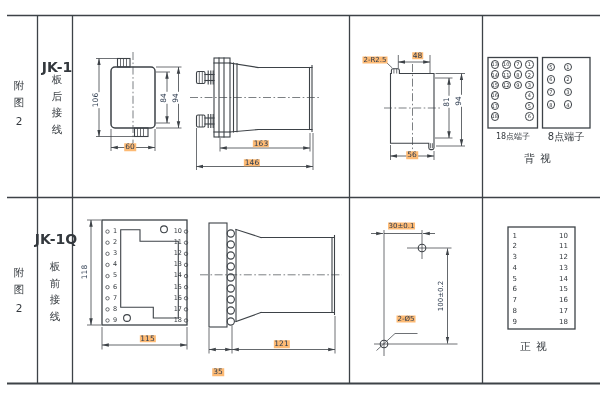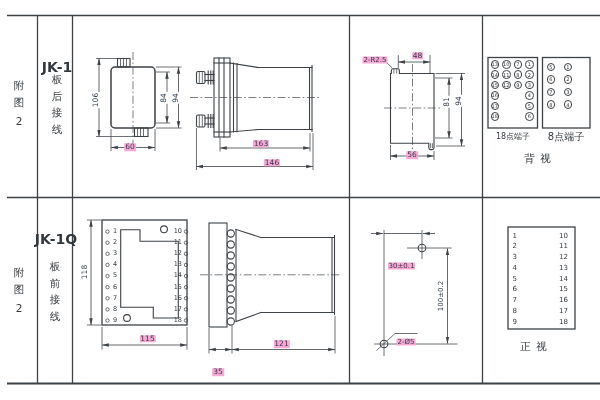--- a/index.html
+++ b/index.html
@@ -8,21 +8,21 @@
   svg{position:absolute;left:0;top:0;}
   .ln{stroke:var(--line);fill:none;stroke-width:1.1;stroke-linecap:square;}
   .ln2{stroke:var(--line);fill:none;stroke-width:1.5;stroke-linecap:square;}
   .thin{stroke:var(--line);fill:none;stroke-width:0.75;}
   .grid{stroke:var(--line);fill:none;stroke-width:1.3;}
   .gridb{stroke:var(--line);fill:none;stroke-width:1.9;}
   .cl{stroke:var(--line);fill:none;stroke-width:0.8;stroke-dasharray:8 2.5 1.6 2.5;opacity:.85;}
   .dim{stroke:var(--line);fill:none;stroke-width:0.8;}
   .arfill{fill:var(--line);}
   .t{position:absolute;color:var(--dimc);font-size:7.5px;line-height:1;white-space:nowrap;
-     transform:translate(-50%,-50%);background:#f9a8d4;padding:0 1px;}
+     transform:translate(-50%,-50%);background:#fdba74;padding:0 1px;}
   .t.rot{transform:translate(-50%,-50%) rotate(-90deg);background:#fff;}
   .t.small{font-size:7px;}
   .zh{position:absolute;color:var(--text);font-size:9.5px;line-height:1;white-space:nowrap;
       transform:translate(-50%,-50%);background:none;}
   .zh.big{font-size:10.5px;letter-spacing:1px;}
   .model{position:absolute;color:var(--text);font-size:14px;text-align:center;
          transform:translate(-50%,-50%);white-space:nowrap;font-weight:bold;}
   .vchars{position:absolute;display:flex;flex-direction:column;align-items:center;
           color:var(--text);font-size:10.5px;}
   .vch{height:16.5px;display:flex;align-items:center;justify-content:center;}
@@ -256,34 +256,34 @@
       <span class="vch">前</span>
       <span class="vch">接</span>
       <span class="vch">线</span>
     </div>
 
 <span class="t rot" style="left:95.5px;top:100px;">106</span>
 <span class="t rot" style="left:164px;top:97.5px;">84</span>
 <span class="t rot" style="left:176px;top:97.5px;">94</span>
 <span class="t" style="left:130px;top:147px;text-align:right;">60</span>
 <span class="t" style="left:261px;top:143.5px;">163</span>
-<span class="t" style="left:252px;top:162.5px;margin-left:20px;">146</span>
+<span class="t" style="left:252px;top:162.5px;">146</span>
 <span class="t small" style="left:375px;top:59.5px;">2-R2.5</span>
 <span class="t" style="left:417.5px;top:55.5px;">48</span>
 <span class="t rot" style="left:446.5px;top:102px;">81</span>
 <span class="t rot" style="left:459px;top:101px;">94</span>
 <span class="t" style="left:412px;top:155px;">56</span>
 
 <span class="t rot" style="left:85px;top:271.5px;">118</span>
 <span class="t" style="left:147.5px;top:338.5px;">115</span>
 <span class="t" style="left:218px;top:344px;margin-top:28px;">35</span>
 <span class="t" style="left:281.5px;top:344px;">121</span>
-<span class="t small" style="left:401.5px;top:225.5px;margin-top:40px;">30±0.1</span>
+<span class="t small" style="left:401.5px;top:225.5px;">30±0.1</span>
 <span class="t small rot" style="left:441px;top:295.5px;">100±0.2</span>
-<span class="t small" style="left:406px;top:342px;">2-Ø5</span>
+<span class="t small" style="left:406px;top:319px;">2-Ø5</span>
 
 <div class="tgrid" style="left:490.5px;top:60px;grid-template-columns:repeat(4,11.5px);grid-auto-rows:10.4px;">
       <span class="tc">13</span>
       <span class="tc">10</span>
       <span class="tc">7</span>
       <span class="tc">1</span>
       <span class="tc">14</span>
       <span class="tc">11</span>
       <span class="tc">8</span>
       <span class="tc">2</span>

